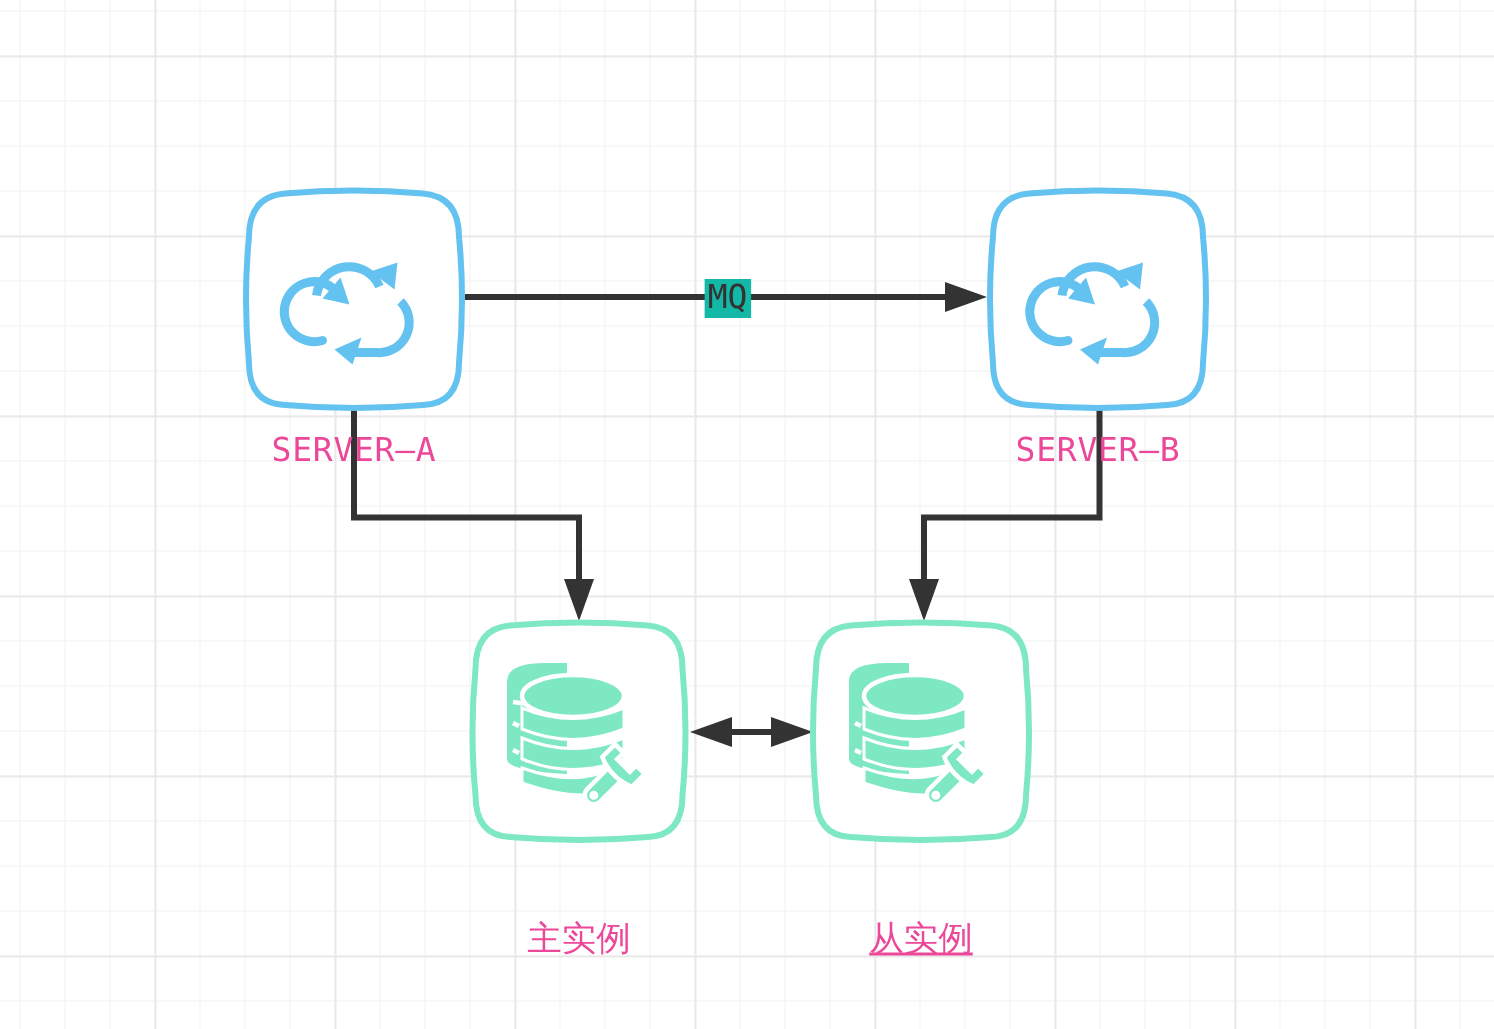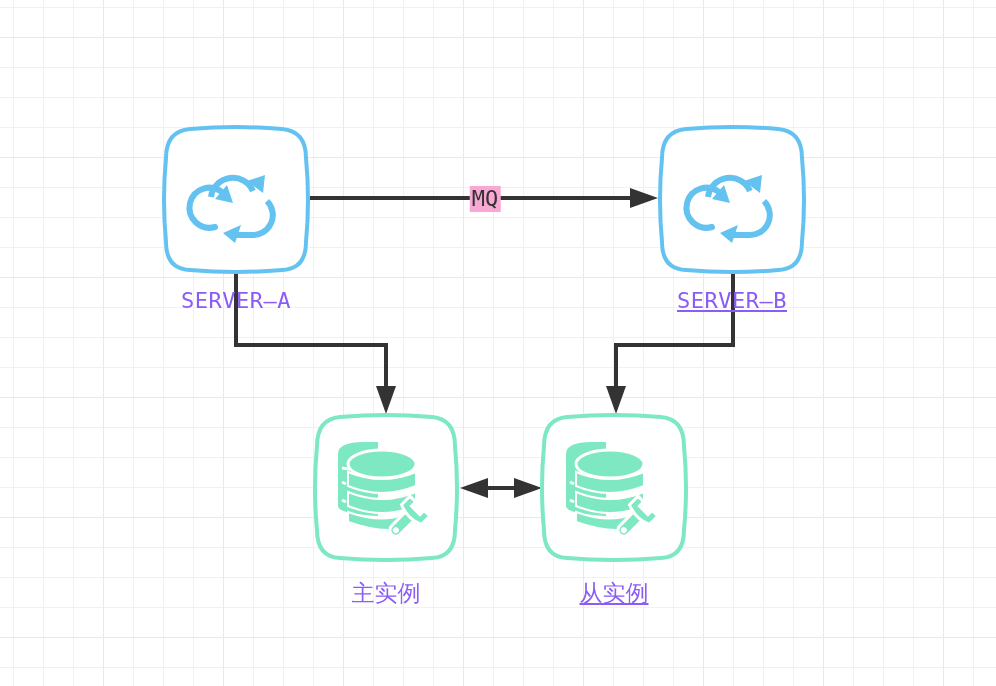--- a/index.html
+++ b/index.html
@@ -10,28 +10,28 @@
       linear-gradient(to right, #e9e9e9 1.5px, transparent 1.5px),
       linear-gradient(to bottom, #e9e9e9 1.5px, transparent 1.5px),
       linear-gradient(to right, #f1f1f1 1px, transparent 1px),
       linear-gradient(to bottom, #f1f1f1 1px, transparent 1px);
     background-size: 120px 120px, 120px 120px, 30px 30px, 30px 30px;
     background-position: 103px 0, 0 37px, 13px 0, 0 7px;
     font-family: "DejaVu Sans", sans-serif;
   }
   svg.canvas { position: absolute; left: 0; top: 0; }
   .node-label {
-    position: absolute; color: #8b5cf6; font-size: 22px; white-space: nowrap;
+    position: absolute; color: #ec4899; font-size: 22px; white-space: nowrap;
     transform: translateX(-50%);
     text-align: right;
   }
   .mono { font-family: "DejaVu Sans Mono", "Liberation Mono", monospace; font-size: 22px; letter-spacing: 0.5px; }
-  .cjk { font-family: "DejaVu Sans", sans-serif; font-size: 23px; }
+  .cjk { font-family: "DejaVu Sans", sans-serif; font-size: 23px; margin-top: 32px; }
   .edge-label {
-    position: absolute; background: #f9a8d4; color: #333333;
+    position: absolute; background: #14b8a6; color: #333333;
     font-family: "DejaVu Sans Mono", "Liberation Mono", monospace; font-size: 22px;
     transform: translate(-50%, -50%); padding: 0 2px; line-height: 26px;
   }
 </style>
 </head>
 <body>
 
 <svg class="canvas" width="996" height="686" viewBox="0 0 996 686">
   <defs>
     <g id="cloud-sync">
@@ -116,15 +116,15 @@
         <rect x="-26" y="-6" width="30" height="12" rx="6" fill="#7de8c2" stroke="#fff" stroke-width="3"></rect>
         <circle cx="-20" cy="0" r="3" fill="#fff"></circle>
         <path d="M2,-14 L14,-14 L14,-6 L8,-6 L8,6 L14,6 L14,14 L2,14 Q-4,0 2,-14 Z" fill="#7de8c2" stroke="#fff" stroke-width="3"></path>
       </g>
     </g>
   </g>
 </svg>
 
 <div class="edge-label" style="left:485px; top:199px;">MQ</div>
 <div class="node-label mono" style="left:236px; top:288px;">SERVER—A</div>
-<div class="node-label mono" style="left:732px; top:288px;text-decoration:underline;">SERVER—B</div>
+<div class="node-label mono" style="left:732px; top:288px;">SERVER—B</div>
 <div class="node-label cjk" style="left:386px; top:578px;">主实例</div>
 <div class="node-label cjk" style="left:614px; top:578px;text-decoration:underline;">从实例</div>
 
 </body></html>

